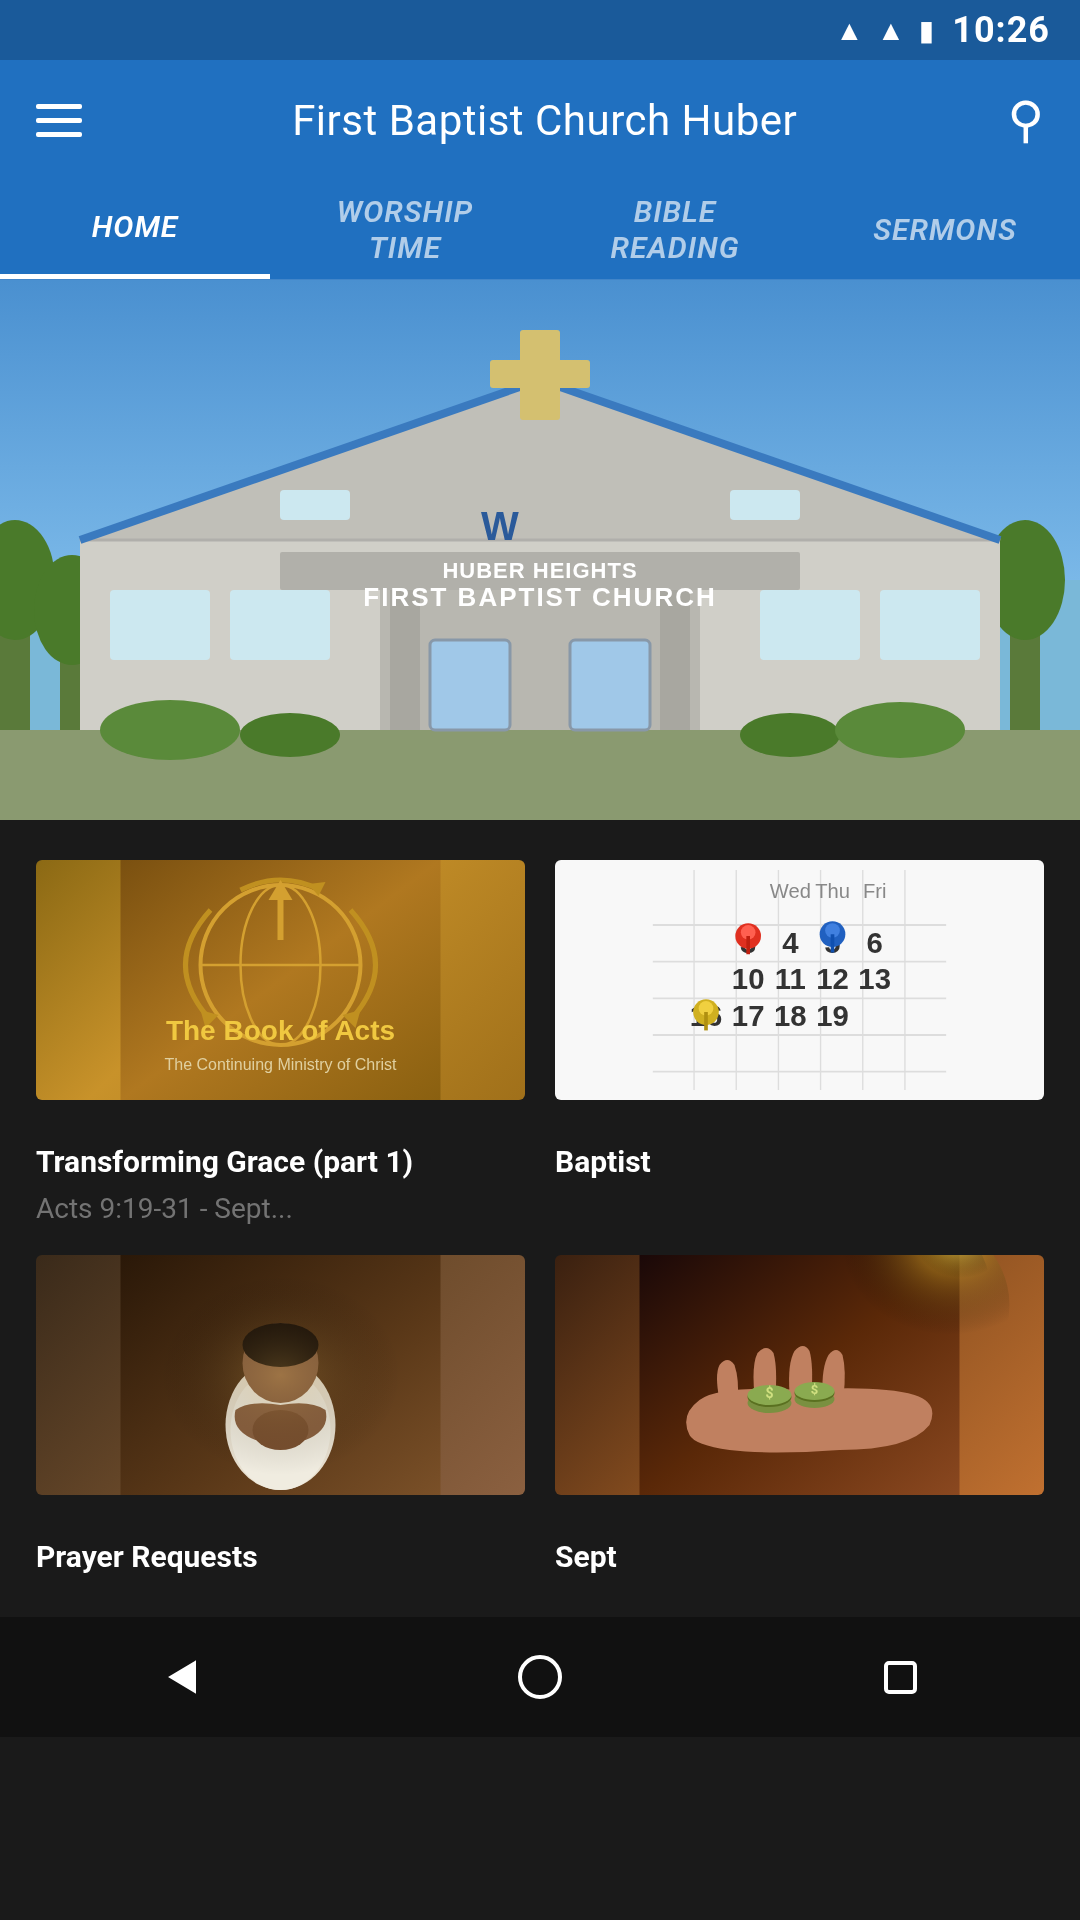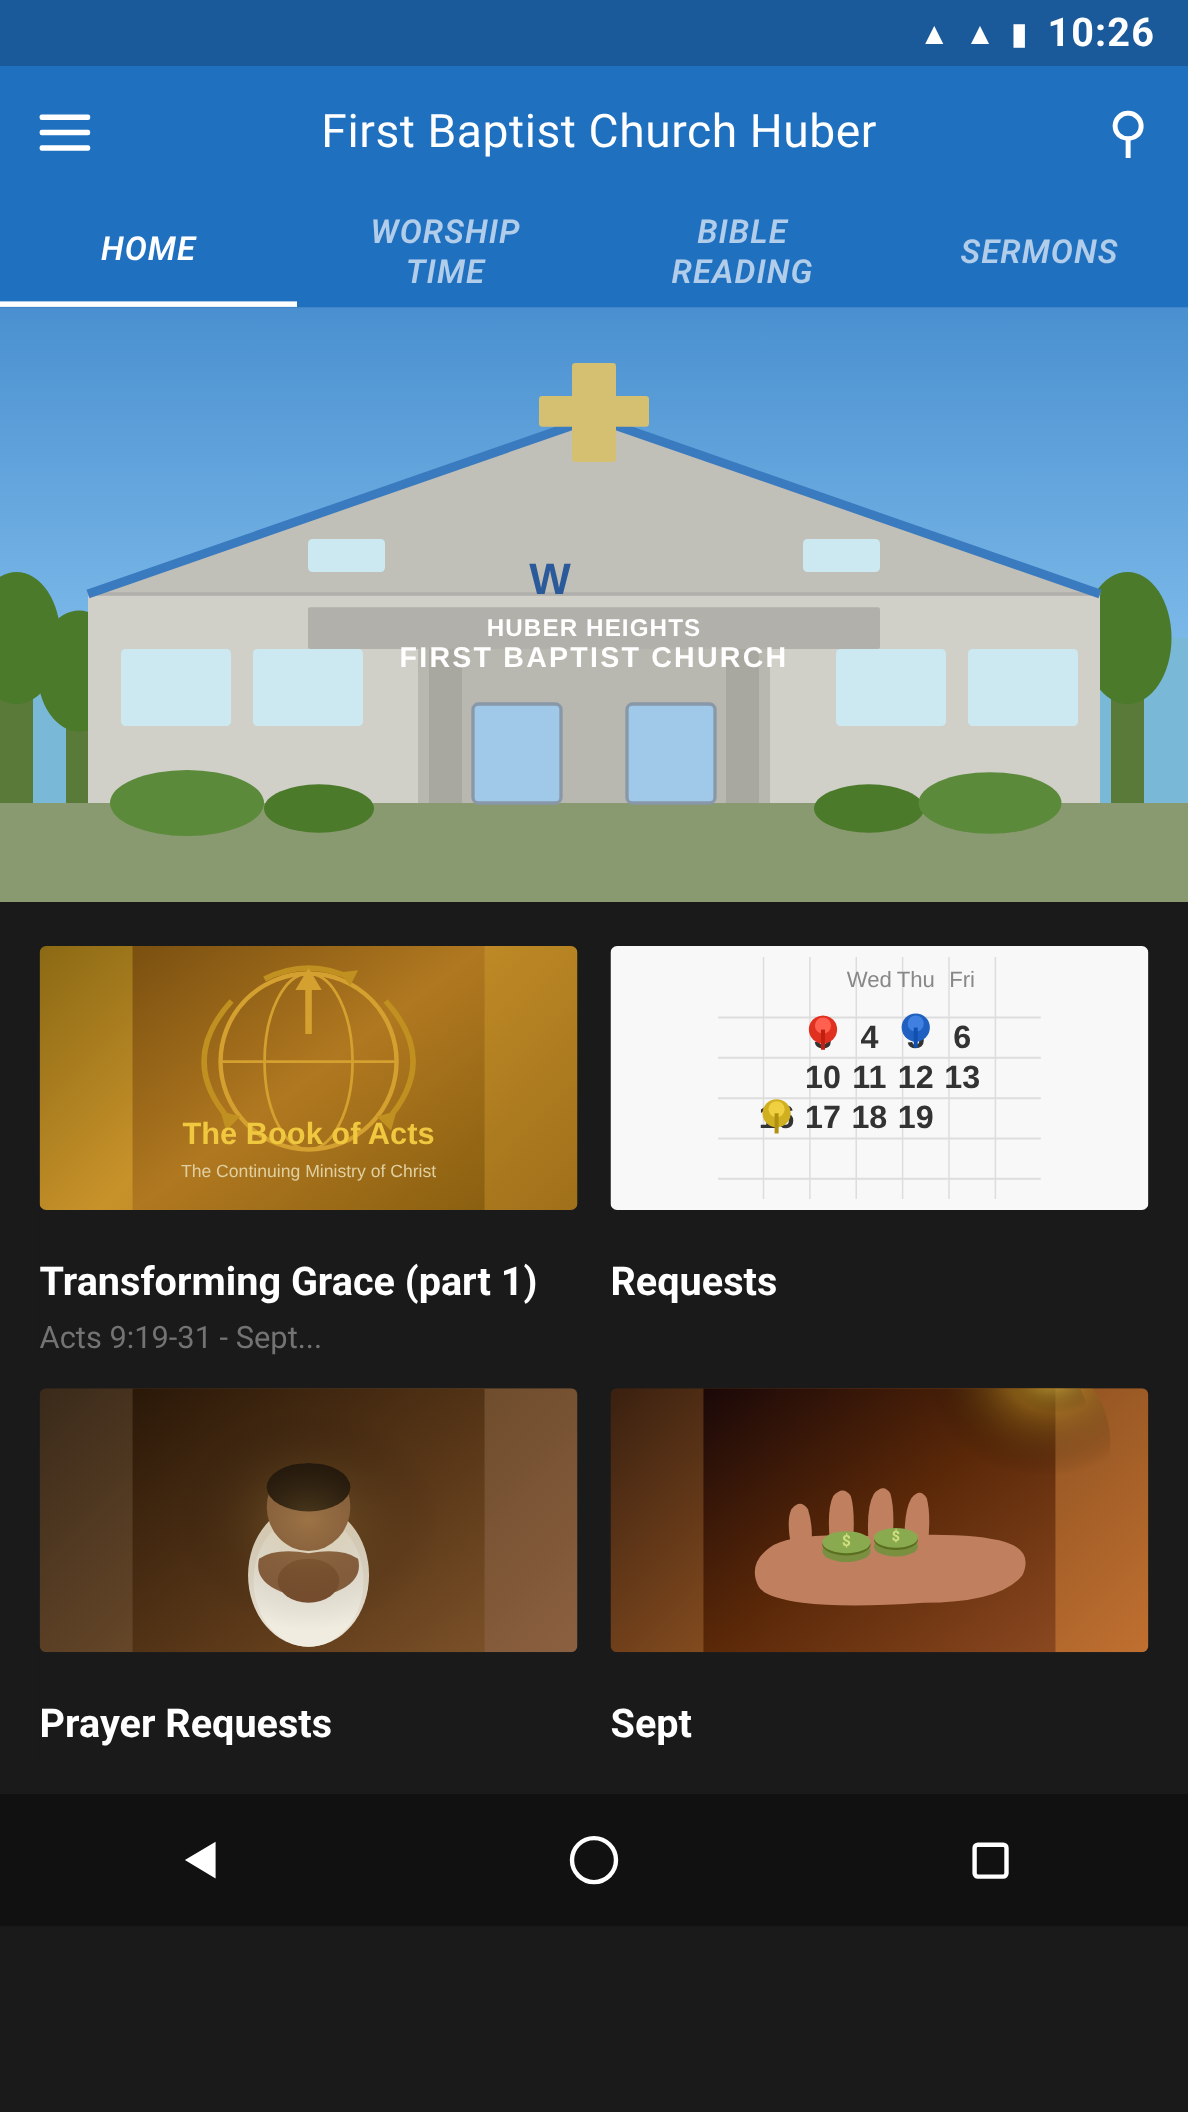--- a/index.html
+++ b/index.html
@@ -139,21 +139,21 @@
     }
     .card-image {
       width: 100%;
       height: 240px;
       border-radius: 6px;
       overflow: hidden;
       margin-bottom: 18px;
     }
     .card-title {
       color: white;
-      font-size: 36px;
+      font-size: 30px;
       font-weight: 700;
       line-height: 1.2;
       margin-bottom: 12px;
       margin-top: 44px;
     }
     .card-subtitle {
       color: #737373;
       font-size: 28px;
       font-weight: 400;
     }
@@ -430,21 +430,21 @@
           <circle cx="196" cy="70" r="14" fill="#2060c0"></circle>
           <circle cx="196" cy="66" r="8" fill="#4080e0"></circle>
           <line x1="196" y1="70" x2="196" y2="90" stroke="#1050b0" stroke-width="4"></line>
 
           <circle cx="58" cy="155" r="14" fill="#d0b020"></circle>
           <circle cx="58" cy="151" r="8" fill="#f0d040"></circle>
           <line x1="58" y1="155" x2="58" y2="175" stroke="#b09010" stroke-width="4"></line>
         </svg>
       </div>
     </div>
-    <div class="card-title">Requests</div>
+    <div class="card-title">Baptist</div>
   </div>
 
   <div class="grid-card">
     <div class="card-image">
       <div class="prayer-image">
         <svg viewBox="0 0 320 240" width="100%" height="100%" xmlns="http://www.w3.org/2000/svg">
           <rect width="320" height="240" fill="url(#prayerGrad)"></rect>
 
           <ellipse cx="160" cy="170" rx="55" ry="65" fill="#e8e0d0"></ellipse>
 

